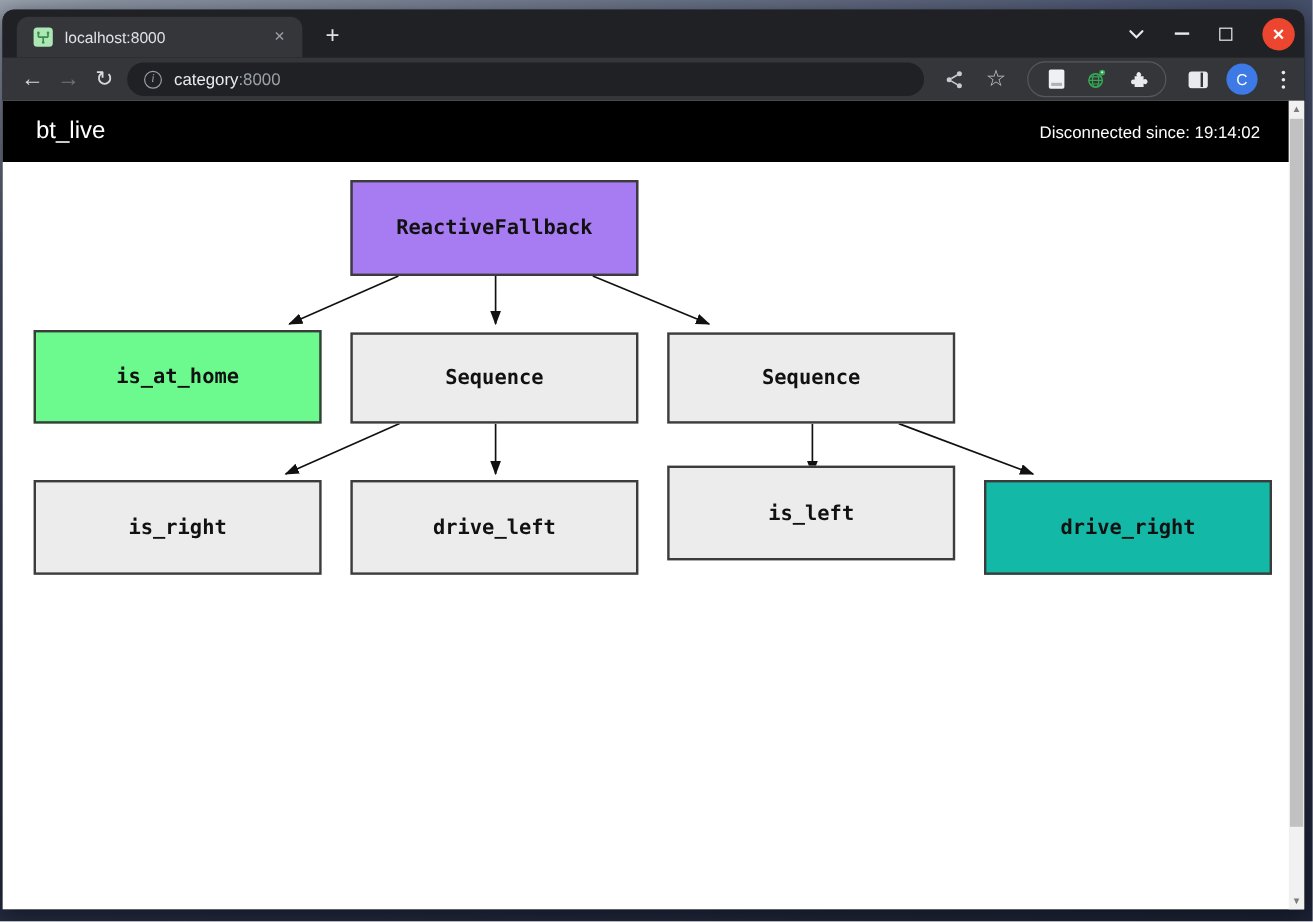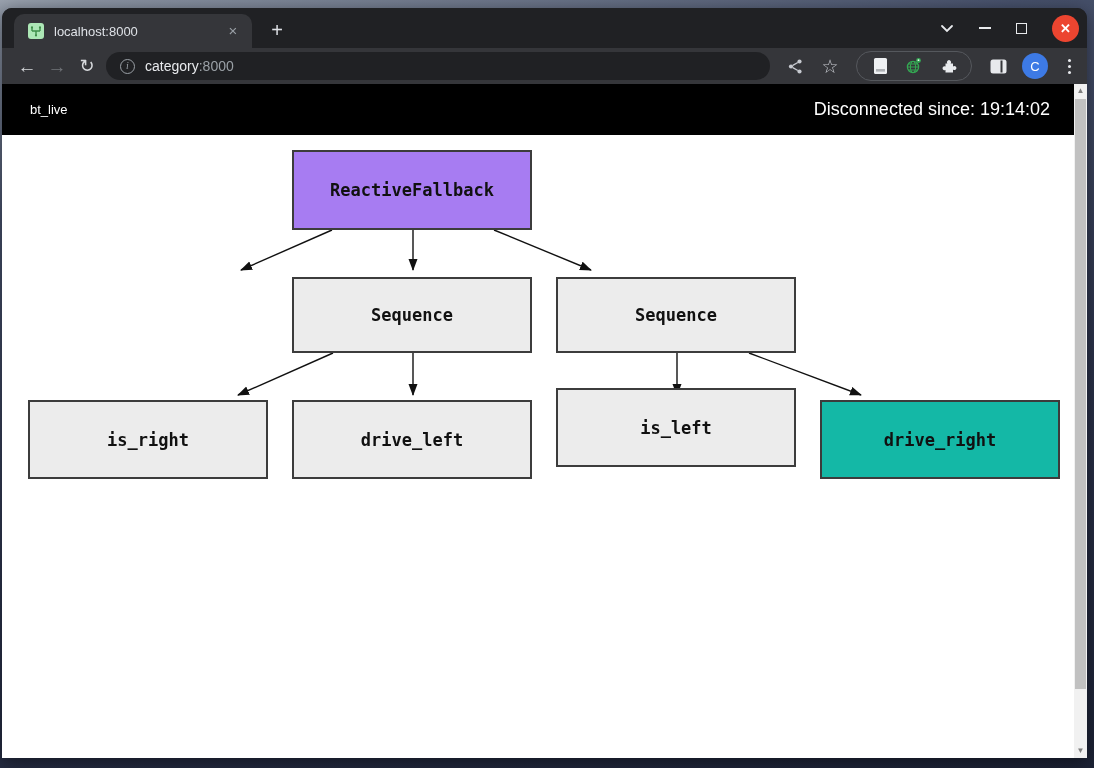--- a/index.html
+++ b/index.html
@@ -64,22 +64,22 @@
   .avatar { width:26px; height:26px; border-radius:50%; background:#3d7ae5; color:#fff;
     font-size:13px; display:flex; align-items:center; justify-content:center; }
   .kebab { display:flex; flex-direction:column; gap:3px; align-items:center; width:16px; }
   .kebab i { width:3px; height:3px; border-radius:50%; background:#e8eaed; }
 
   
   .content { position:relative; width:100%; height:674px; background:#ffffff; }
   .bt-header { position:absolute; left:0; top:0; width:calc(100% - 13px); height:51px;
     background:#000; color:#fff; display:flex; align-items:center;
     justify-content:space-between; padding:0 24px 0 28px; }
-  .bt-title { font-size:13px; }
-  .bt-status { font-size:18px;text-align:right; }
+  .bt-title { font-size:20px; }
+  .bt-status { font-size:14px;text-align:right; }
 
   .tree-canvas { position:absolute; inset:0; }
   .edges { position:absolute; left:0; top:0; pointer-events:none; }
 
   .bt-node { position:absolute; width:240px; border:2px solid #3c3c3c;
     display:flex; flex-direction:row; align-items:center; justify-content:center;
     font-family:"DejaVu Sans Mono", monospace; color:#111; background:#ececec; }
   .bt-node .nlabel { font-weight:bold; font-size:17px; }
   .node-root { left:290px; top:66px; height:80px; }
   .node-root .ncat { font-size:17px; font-weight:normal; white-space:nowrap;
@@ -213,20 +213,23 @@
             <line x1="411" y1="269" x2="411" y2="311" marker-end="url(#arrow)"></line>
             <line x1="675" y1="269" x2="675" y2="311" marker-end="url(#arrow)"></line>
             <line x1="747" y1="269" x2="859" y2="311" marker-end="url(#arrow)"></line>
           </g>
         </svg>
 
         <div class="bt-node node-root" style="background: rgb(167, 124, 242);">
           <span class="nlabel">ReactiveFallback</span>
         </div>
 
+        <div class="bt-node n-green" style="background: rgb(108, 250, 142);">
+          <span class="nlabel">is_at_home</span>
+        </div>
         <div class="bt-node n-seq1" style="background: rgb(236, 236, 236);">
           <span class="nlabel">Sequence</span>
         </div>
         <div class="bt-node n-seq2" style="background: rgb(236, 236, 236);">
           <span class="nlabel">Sequence</span>
         </div>
 
         <div class="bt-node n-isright" style="background: rgb(236, 236, 236);">
           <span class="nlabel">is_right</span>
         </div>

